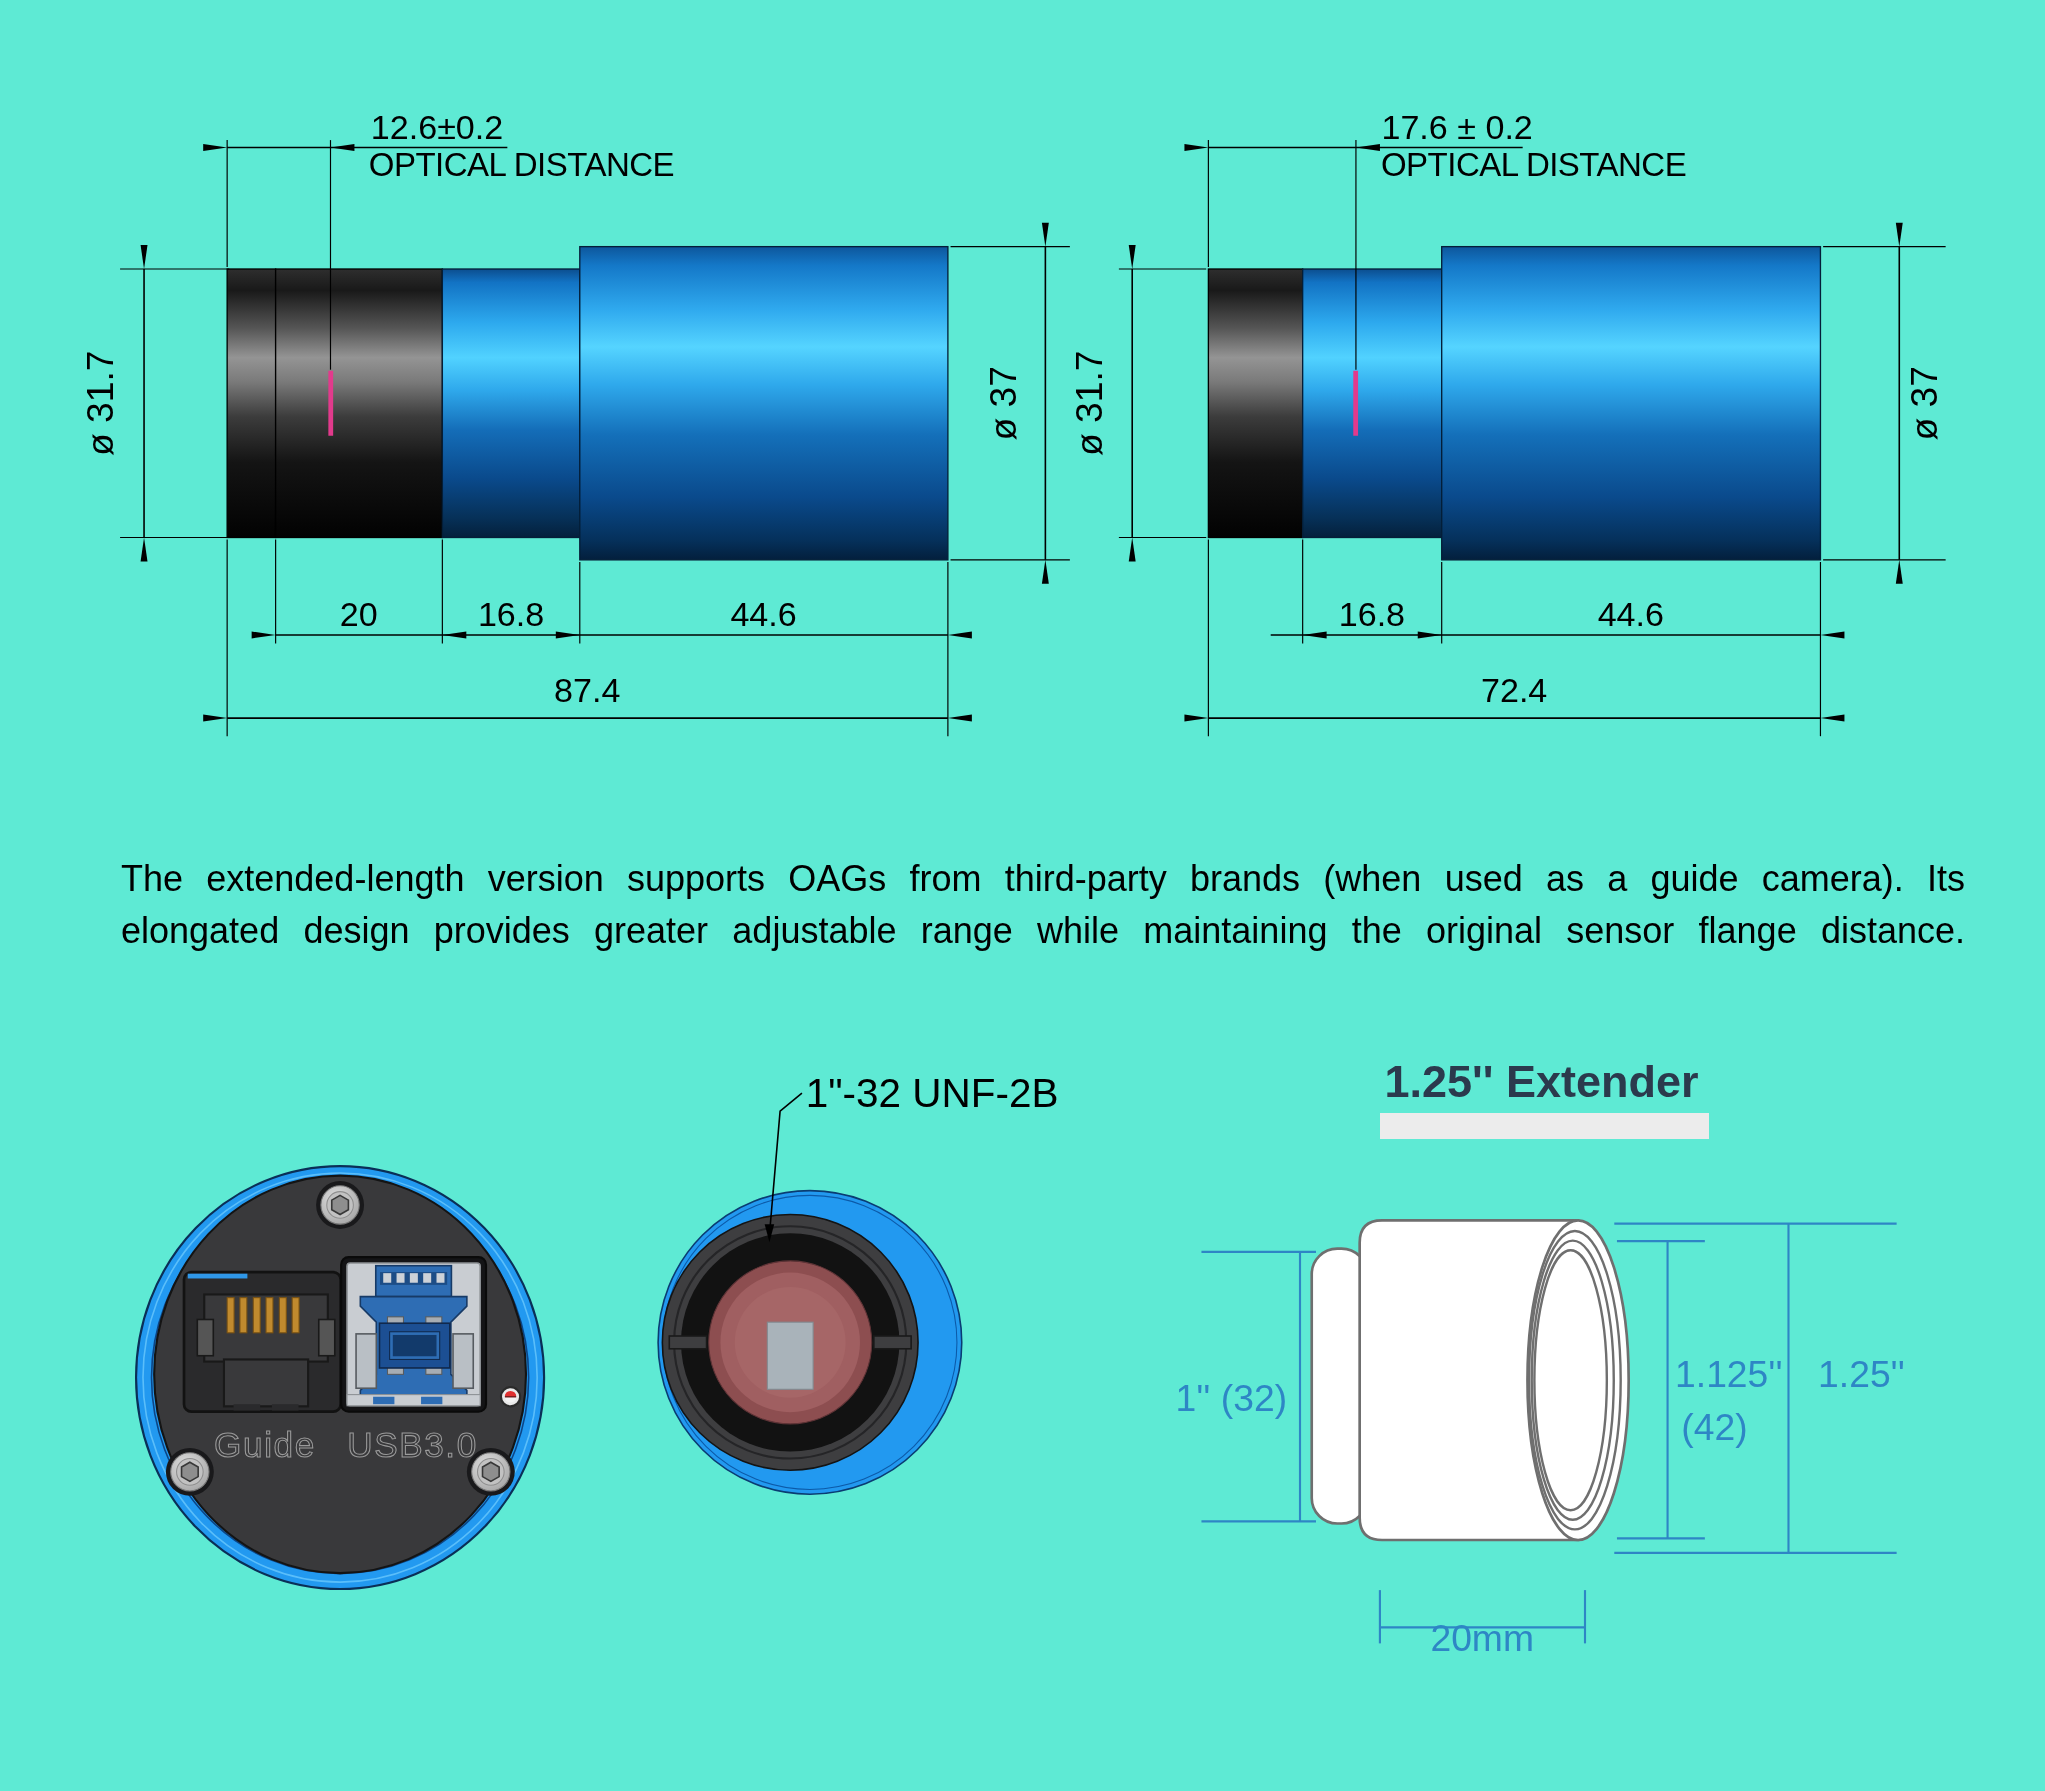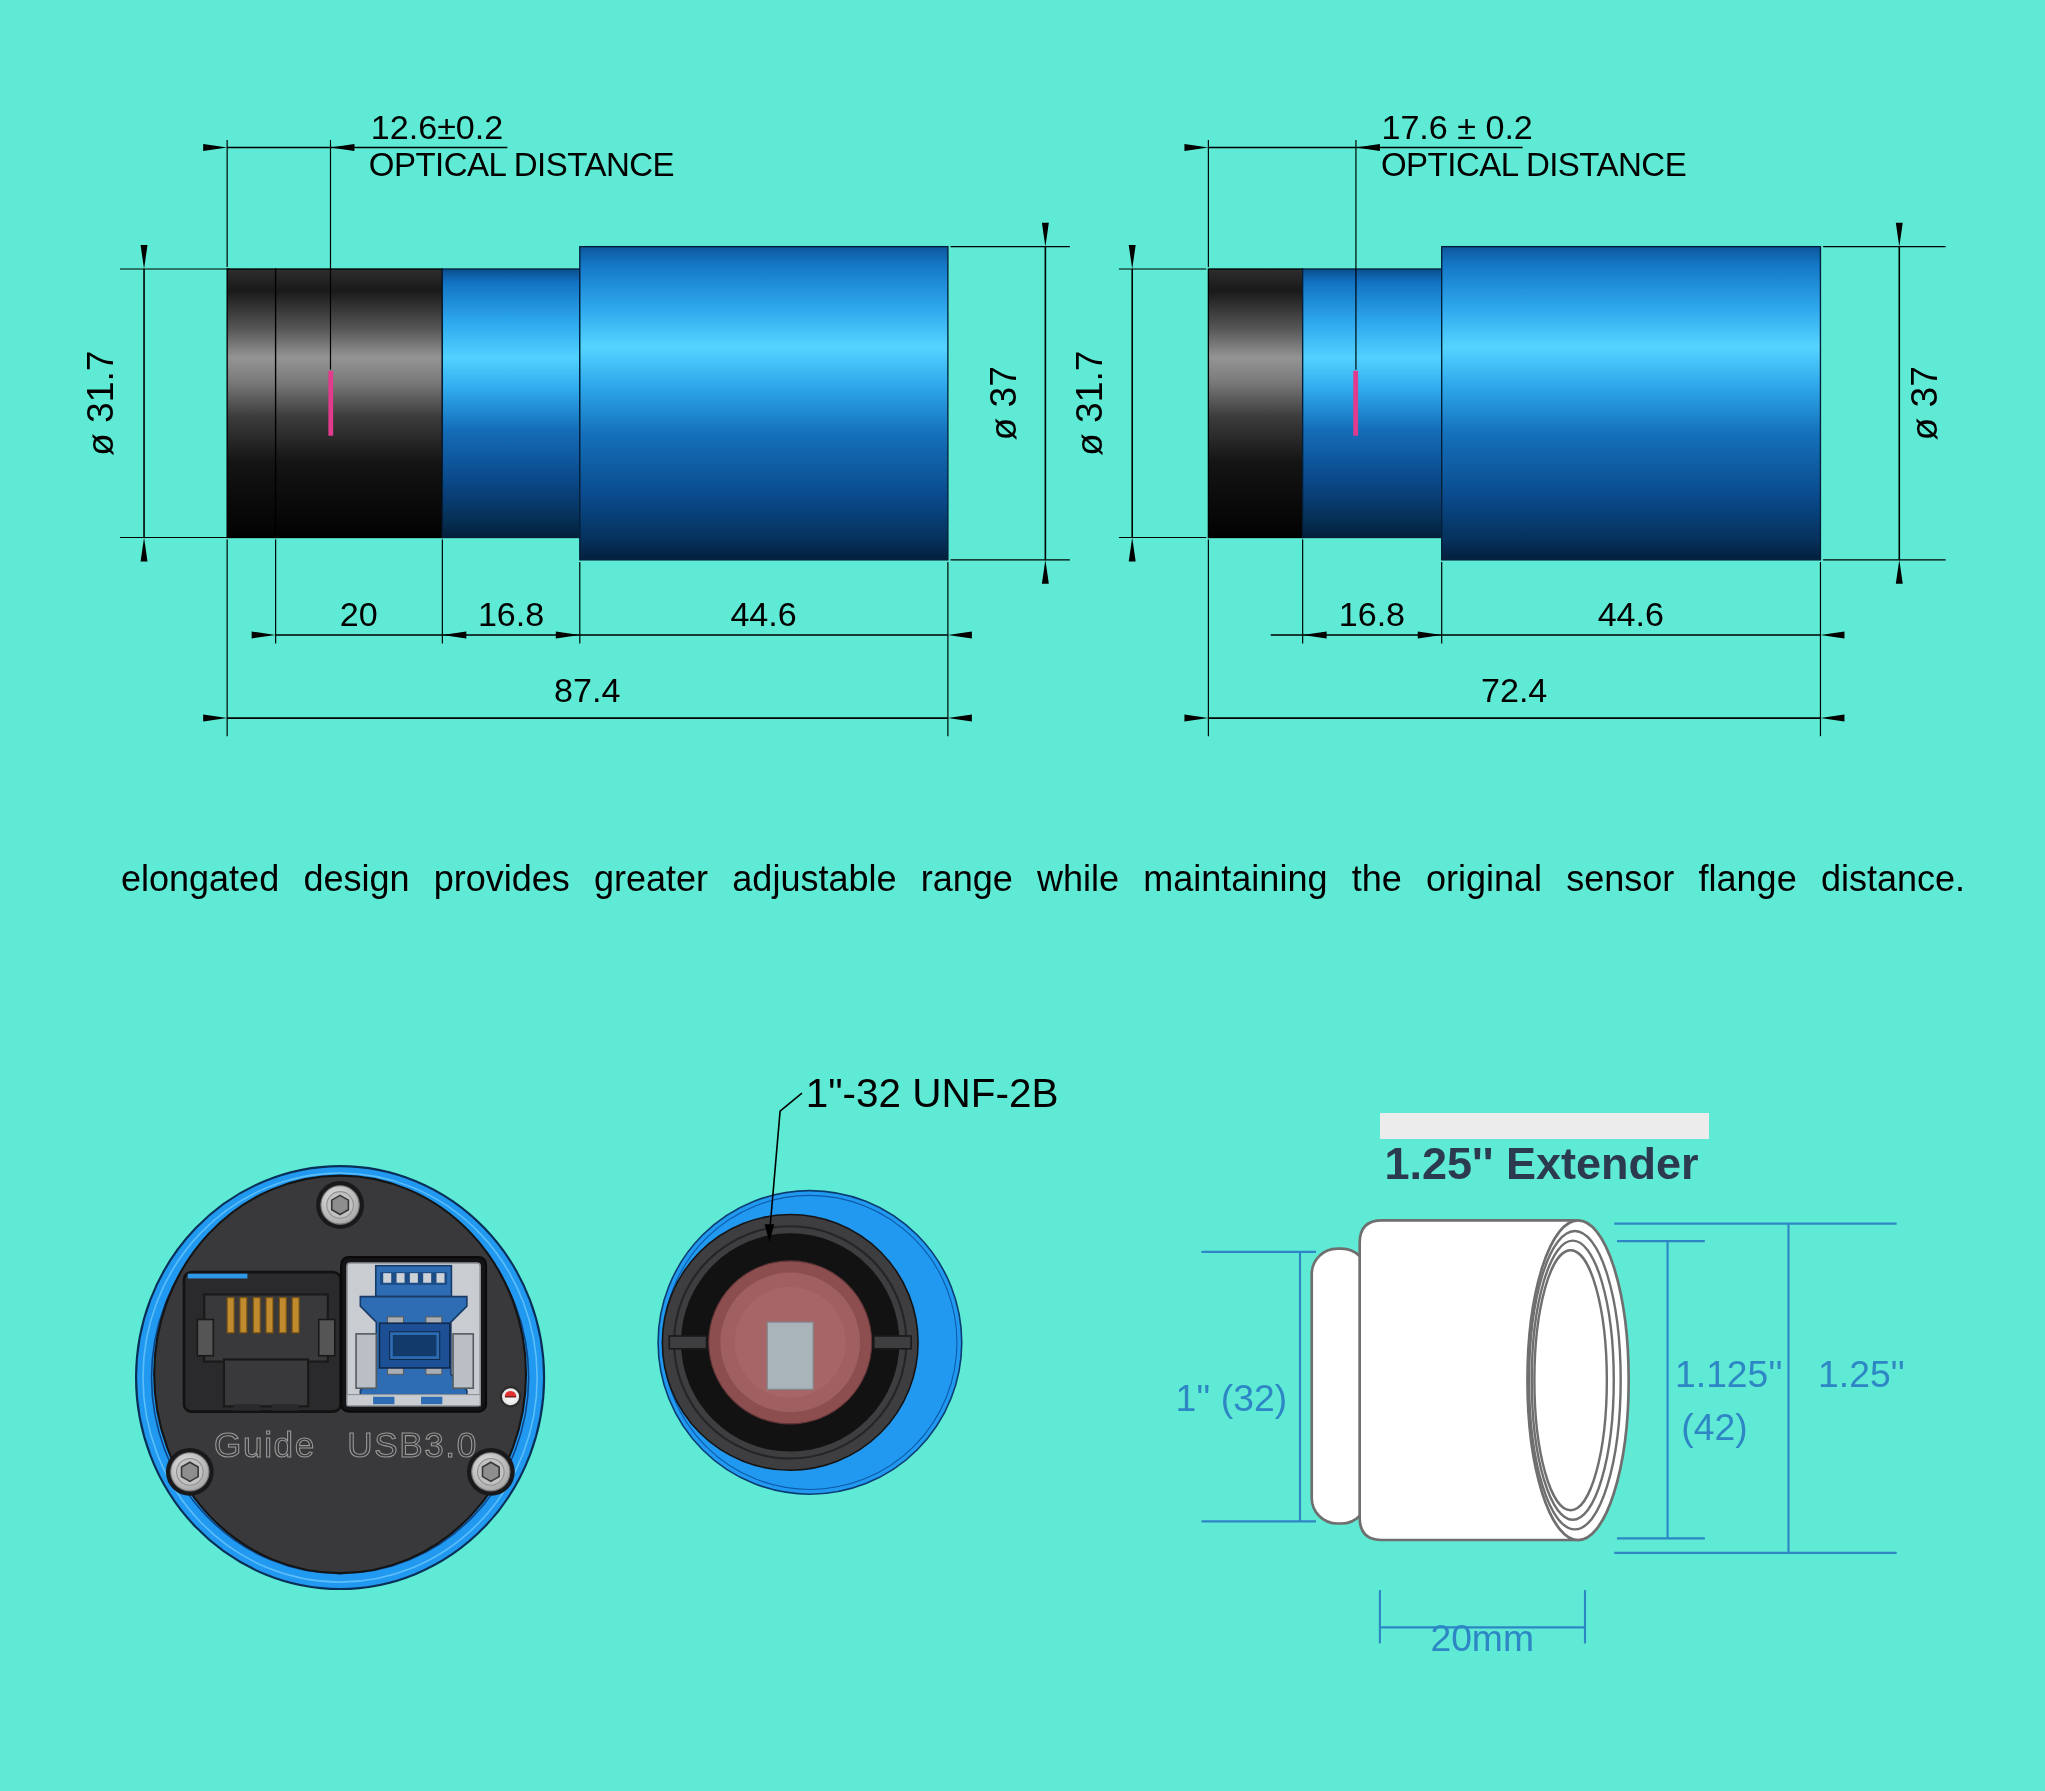--- a/index.html
+++ b/index.html
@@ -10,21 +10,21 @@
   .dt-od{font-family:"Liberation Sans",sans-serif;font-size:62px;letter-spacing:-1px;fill:#000;}
   .dt-dia{font-family:"Liberation Sans",sans-serif;font-size:70px;fill:#000;}
   .dt-unf{font-family:"Liberation Sans",sans-serif;font-size:76px;fill:#000;}
   .dt-blue{font-family:"Liberation Sans",sans-serif;font-size:70px;fill:#2e86c5;}
   .engraved{font-family:"Liberation Sans",sans-serif;font-size:66px;letter-spacing:3px;
             fill:none;stroke:#9a9a9a;stroke-width:2px;}
   .para{position:absolute;left:121px;top:853px;width:1844px;color:#000;
         font-size:36px;line-height:52px;}
   .para .line{text-align:justify;text-align-last:justify;white-space:nowrap;}
   .ext-title-hl{position:absolute;left:1380px;top:1113px;width:329px;height:25.6px;background:#ececec;}
-  .ext-title{position:absolute;left:1369px;top:1138px;width:345px;text-align:center;
+  .ext-title{position:absolute;left:1369px;top:1056px;width:345px;text-align:center;
              font-size:45px;font-weight:bold;color:#2b3a4d;}
 </style>
 </head>
 <body>
 
 <div class="stage">
 
 <svg width="2046" height="1792" viewBox="0 0 3840 3364">
   <defs>
     <marker id="ah" markerUnits="userSpaceOnUse" markerWidth="50" markerHeight="18" refX="1" refY="8" orient="auto-start-reverse">
@@ -267,20 +267,21 @@
     </g>
     <text class="dt-blue" x="2311" y="2648" text-anchor="middle">1'' (32)</text>
     <text class="dt-blue" x="3245" y="2604" text-anchor="middle">1.125''</text>
     <text class="dt-blue" x="3218" y="2704" text-anchor="middle">(42)</text>
     <text class="dt-blue" x="3494" y="2604" text-anchor="middle">1.25''</text>
     <text class="dt-blue" x="2782" y="3100" text-anchor="middle">20mm</text>
   </g>
 </svg>
 
   <div class="para">
+    <div class="line">The extended-length version supports OAGs from third-party brands (when used as a guide camera). Its</div>
     <div class="line">elongated design provides greater adjustable range while maintaining the original sensor flange distance.</div>
   </div>
 
   <div class="ext-title-hl"></div>
   <div class="ext-title">1.25'' Extender</div>
 
 </div>
 
 
 </body></html>

